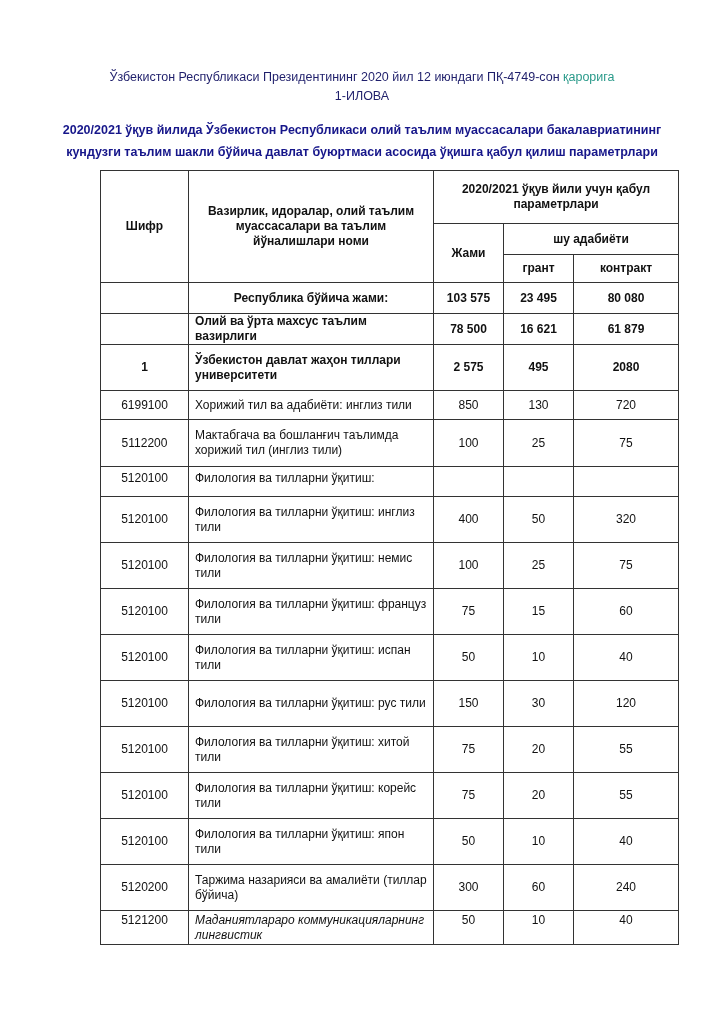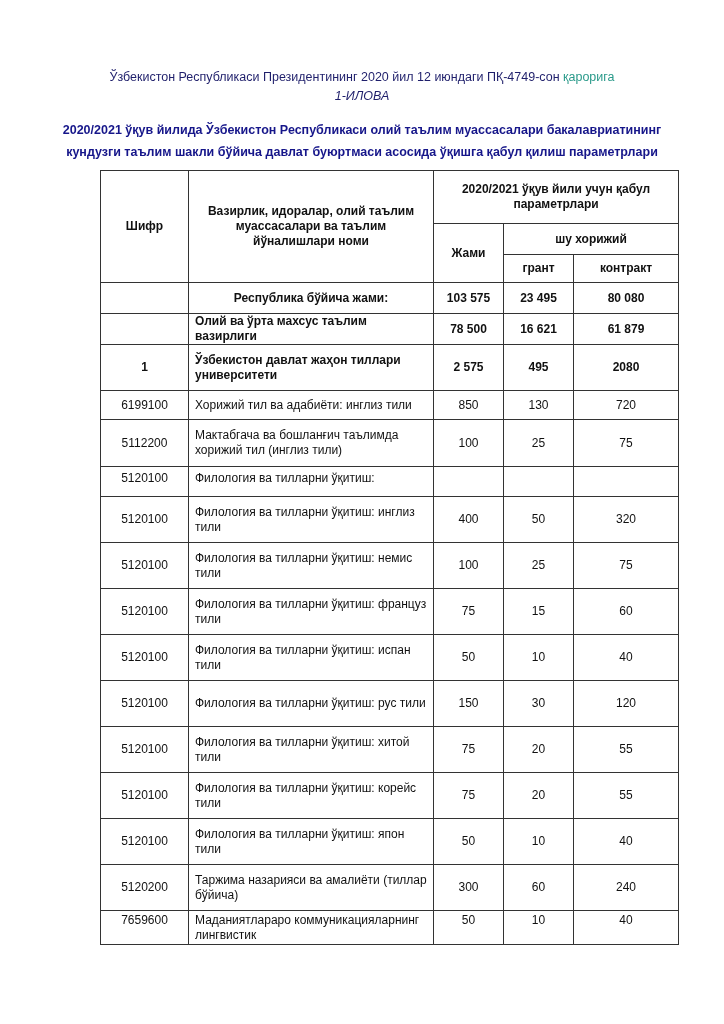--- a/index.html
+++ b/index.html
@@ -18,42 +18,42 @@
     .double-top td { border-top: 3px double #333; }
     .name { text-align: left; }
     .code { text-align: center; }
   </style>
 </head>
 <body>
 
 <div class="header-line" style="top:70px;">
   <span>Ўзбекистон Республикаси Президентининг 2020 йил 12 июндаги ПҚ-4749-сон </span><span class="link">қарорига</span>
 </div>
-<div class="header-line" style="top:89px;font-style:italic;">1-ИЛОВА</div>
+<div class="header-line" style="top:89px;">1-ИЛОВА</div>
 
 <div class="title" style="top:119px;">2020/2021 ўқув йилида Ўзбекистон Республикаси олий таълим муассасалари бакалавриатининг</div>
 <div class="title" style="top:141px;">кундузги таълим шакли бўйича давлат буюртмаси асосида ўқишга қабул қилиш параметрлари</div>
 
 <table class="grid">
   <colgroup>
     <col style="width:88px">
     <col style="width:245px">
     <col style="width:70px">
     <col style="width:70px">
     <col style="width:105px">
   </colgroup>
   <tbody>
       <tr style="height:44px;">
     <td rowspan="3" class="c b">Шифр</td>
     <td rowspan="3" class="c b" style="padding:0 10px;">Вазирлик, идоралар, олий таълим муассасалари ва таълим йўналишлари номи</td>
     <td colspan="3" class="c b" style="padding:11px 20px;">2020/2021 ўқув йили учун қабул параметрлари</td>
   </tr>
   <tr style="height:31px;">
     <td rowspan="2" class="c b">Жами</td>
-    <td colspan="2" class="c b">шу хорижий</td>
+    <td colspan="2" class="c b">шу адабиёти</td>
   </tr>
   <tr style="height:28px;">
     <td class="c b">грант</td>
     <td class="c b">контракт</td>
   </tr>
   <tr style="height:31px;">
     <td></td>
     <td class="c b">Республика бўйича жами:</td>
     <td class="c b">103 575</td>
     <td class="c b">23 495</td>
@@ -152,20 +152,20 @@
     <td class="c">40</td>
   </tr>
   <tr style="height:46px;">
     <td class="code">5120200</td>
     <td class="name">Таржима назарияси ва амалиёти (тиллар бўйича)</td>
     <td class="c">300</td>
     <td class="c">60</td>
     <td class="c">240</td>
   </tr>
   <tr style="height:34px;">
-    <td class="code" style="vertical-align:top;padding-top:2px;">7659600</td>
-    <td class="name" style="vertical-align:top;padding-top:2px;">Маданиятлараро коммуникацияларнинг лингвистик</td>
+    <td class="code" style="vertical-align:top;padding-top:2px;">5121200</td>
+    <td class="name" style="vertical-align:top;padding-top:2px;font-style:italic;">Маданиятлараро коммуникацияларнинг лингвистик</td>
     <td class="c" style="vertical-align:top;padding-top:2px;">50</td>
     <td class="c" style="vertical-align:top;padding-top:2px;">10</td>
     <td class="c" style="vertical-align:top;padding-top:2px;">40</td>
   </tr>
 </tbody>
   </table>
 
 </body></html>

